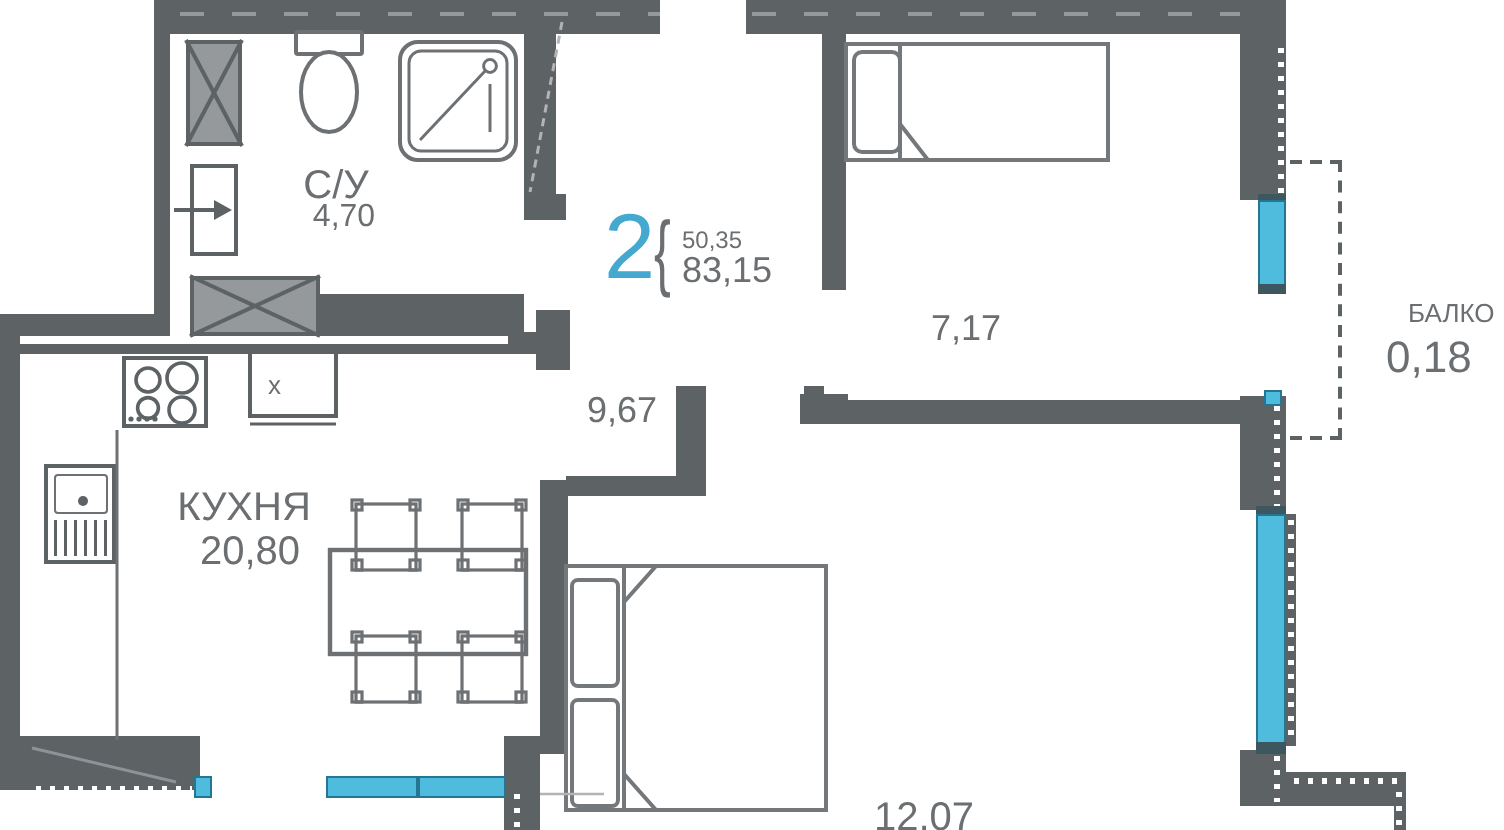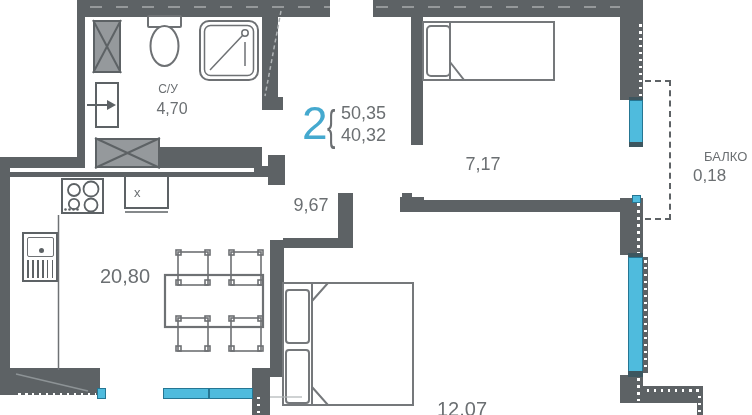--- a/index.html
+++ b/index.html
@@ -192,32 +192,33 @@
       <polygon points="312,405 328,405 312,387"></polygon>
     </g>
 
     <line x1="281" y1="11" x2="265" y2="96" stroke="#b0b4b6" stroke-width="1.5" stroke-dasharray="4 3"></line>
 
     <line x1="16" y1="374" x2="88" y2="391" stroke="#8d9396" stroke-width="1.5"></line>
 
     <line x1="270" y1="397" x2="302" y2="397" stroke="#b0b4b6" stroke-width="1.2"></line>
   </svg>
 
-  <div class="lbl c" style="left:168px;top:82px;font-size:12px">С/У</div>
+  <div class="lbl c" style="left:168px;top:82px;font-size:20px">С/У</div>
   <div class="lbl c" style="left:172px;top:100px;font-size:16px">4,70</div>
 
   <div class="lbl" style="left:302px;top:96px;font-size:46px;color:#45a9cf">2</div>
   <div class="lbl" style="left:327px;top:102px;font-size:42px;transform:scaleX(.6);transform-origin:left top">{</div>
-  <div class="lbl" style="left:341px;top:103px;font-size:18px">50,35</div>
-  <div class="lbl" style="left:341px;top:125px;font-size:18px">40,32</div>
+  <div class="lbl" style="left:341px;top:113px;font-size:12px">50,35</div>
+  <div class="lbl" style="left:341px;top:125px;font-size:18px">83,15</div>
 
   <div class="lbl c" style="left:311px;top:195px;font-size:18px">9,67</div>
   <div class="lbl c" style="left:483px;top:154px;font-size:18px">7,17</div>
 
+  <div class="lbl c" style="left:122px;top:243px;font-size:20px">КУХНЯ</div>
   <div class="lbl c" style="left:125px;top:265px;font-size:20px">20,80</div>
 
   <div class="lbl" style="left:704px;top:149px;font-size:13px">БАЛКО</div>
-  <div class="lbl" style="left:693px;top:166px;font-size:17px">0,18</div>
+  <div class="lbl" style="left:693px;top:166px;font-size:22px">0,18</div>
 
   <div class="lbl" style="left:437px;top:398px;font-size:20px">12,07</div>
 
   <div class="lbl" style="left:134px;top:185px;font-size:13px">x</div>
 </div>
 
 </body></html>

